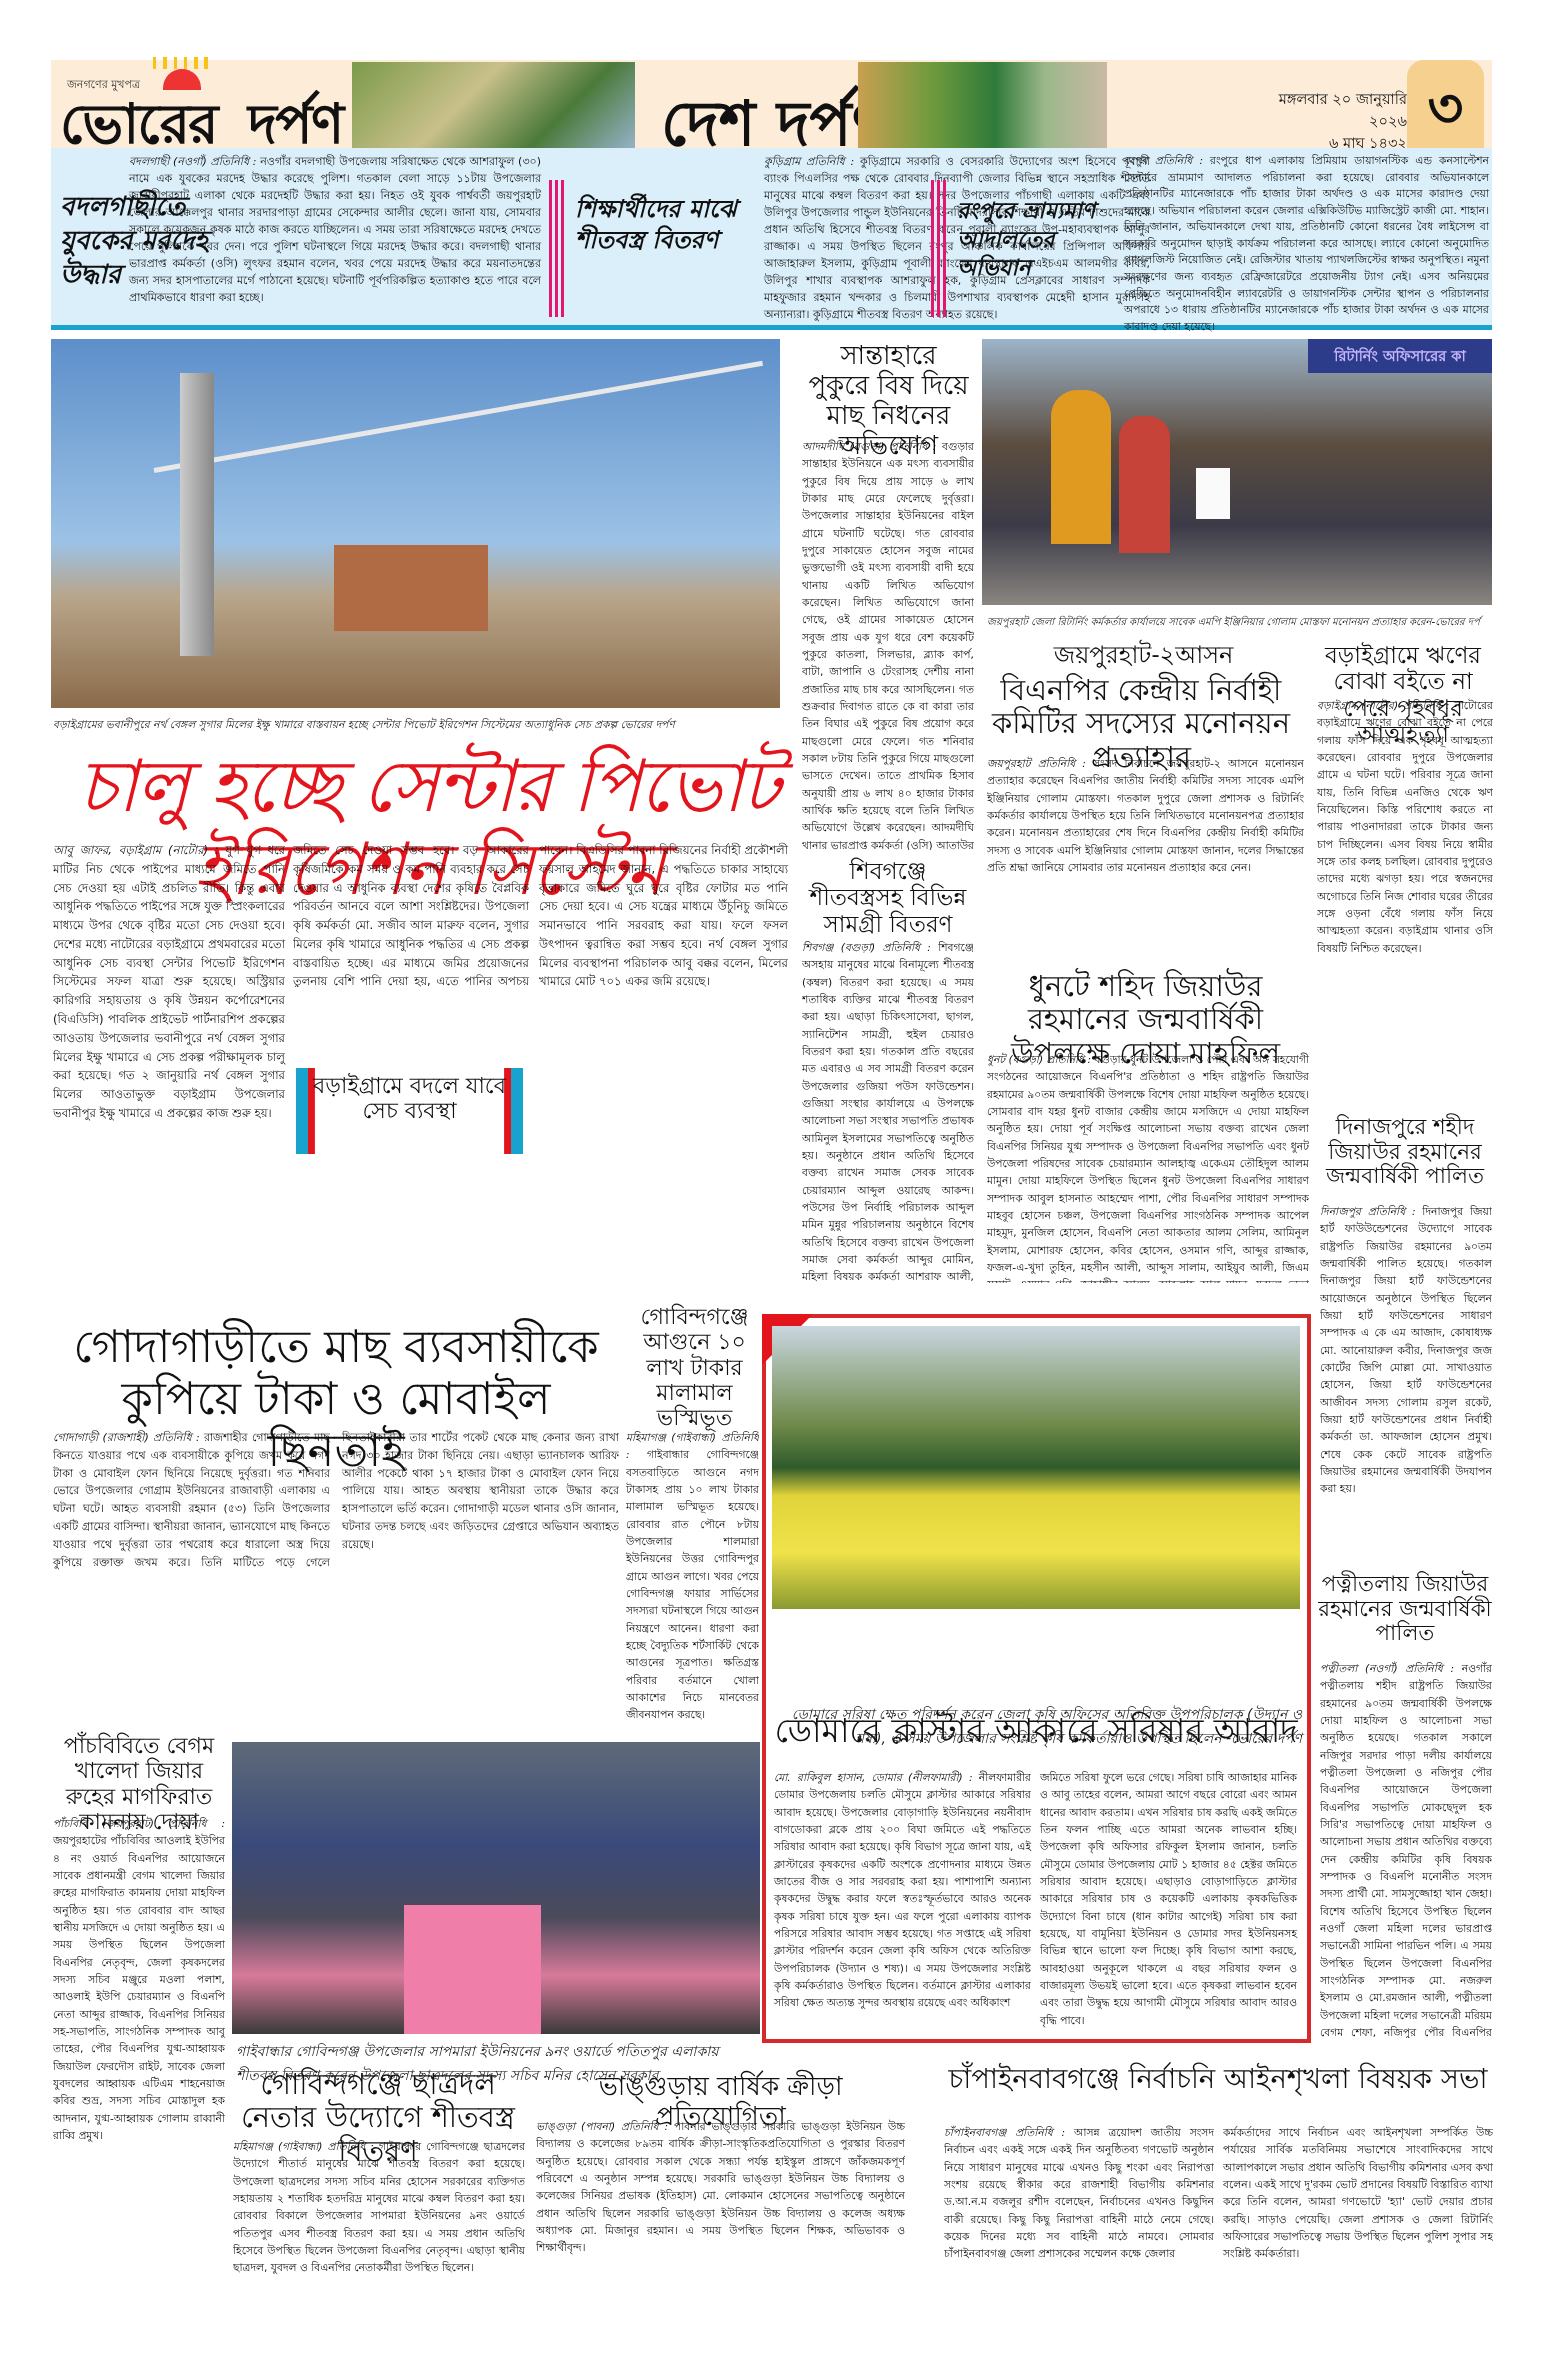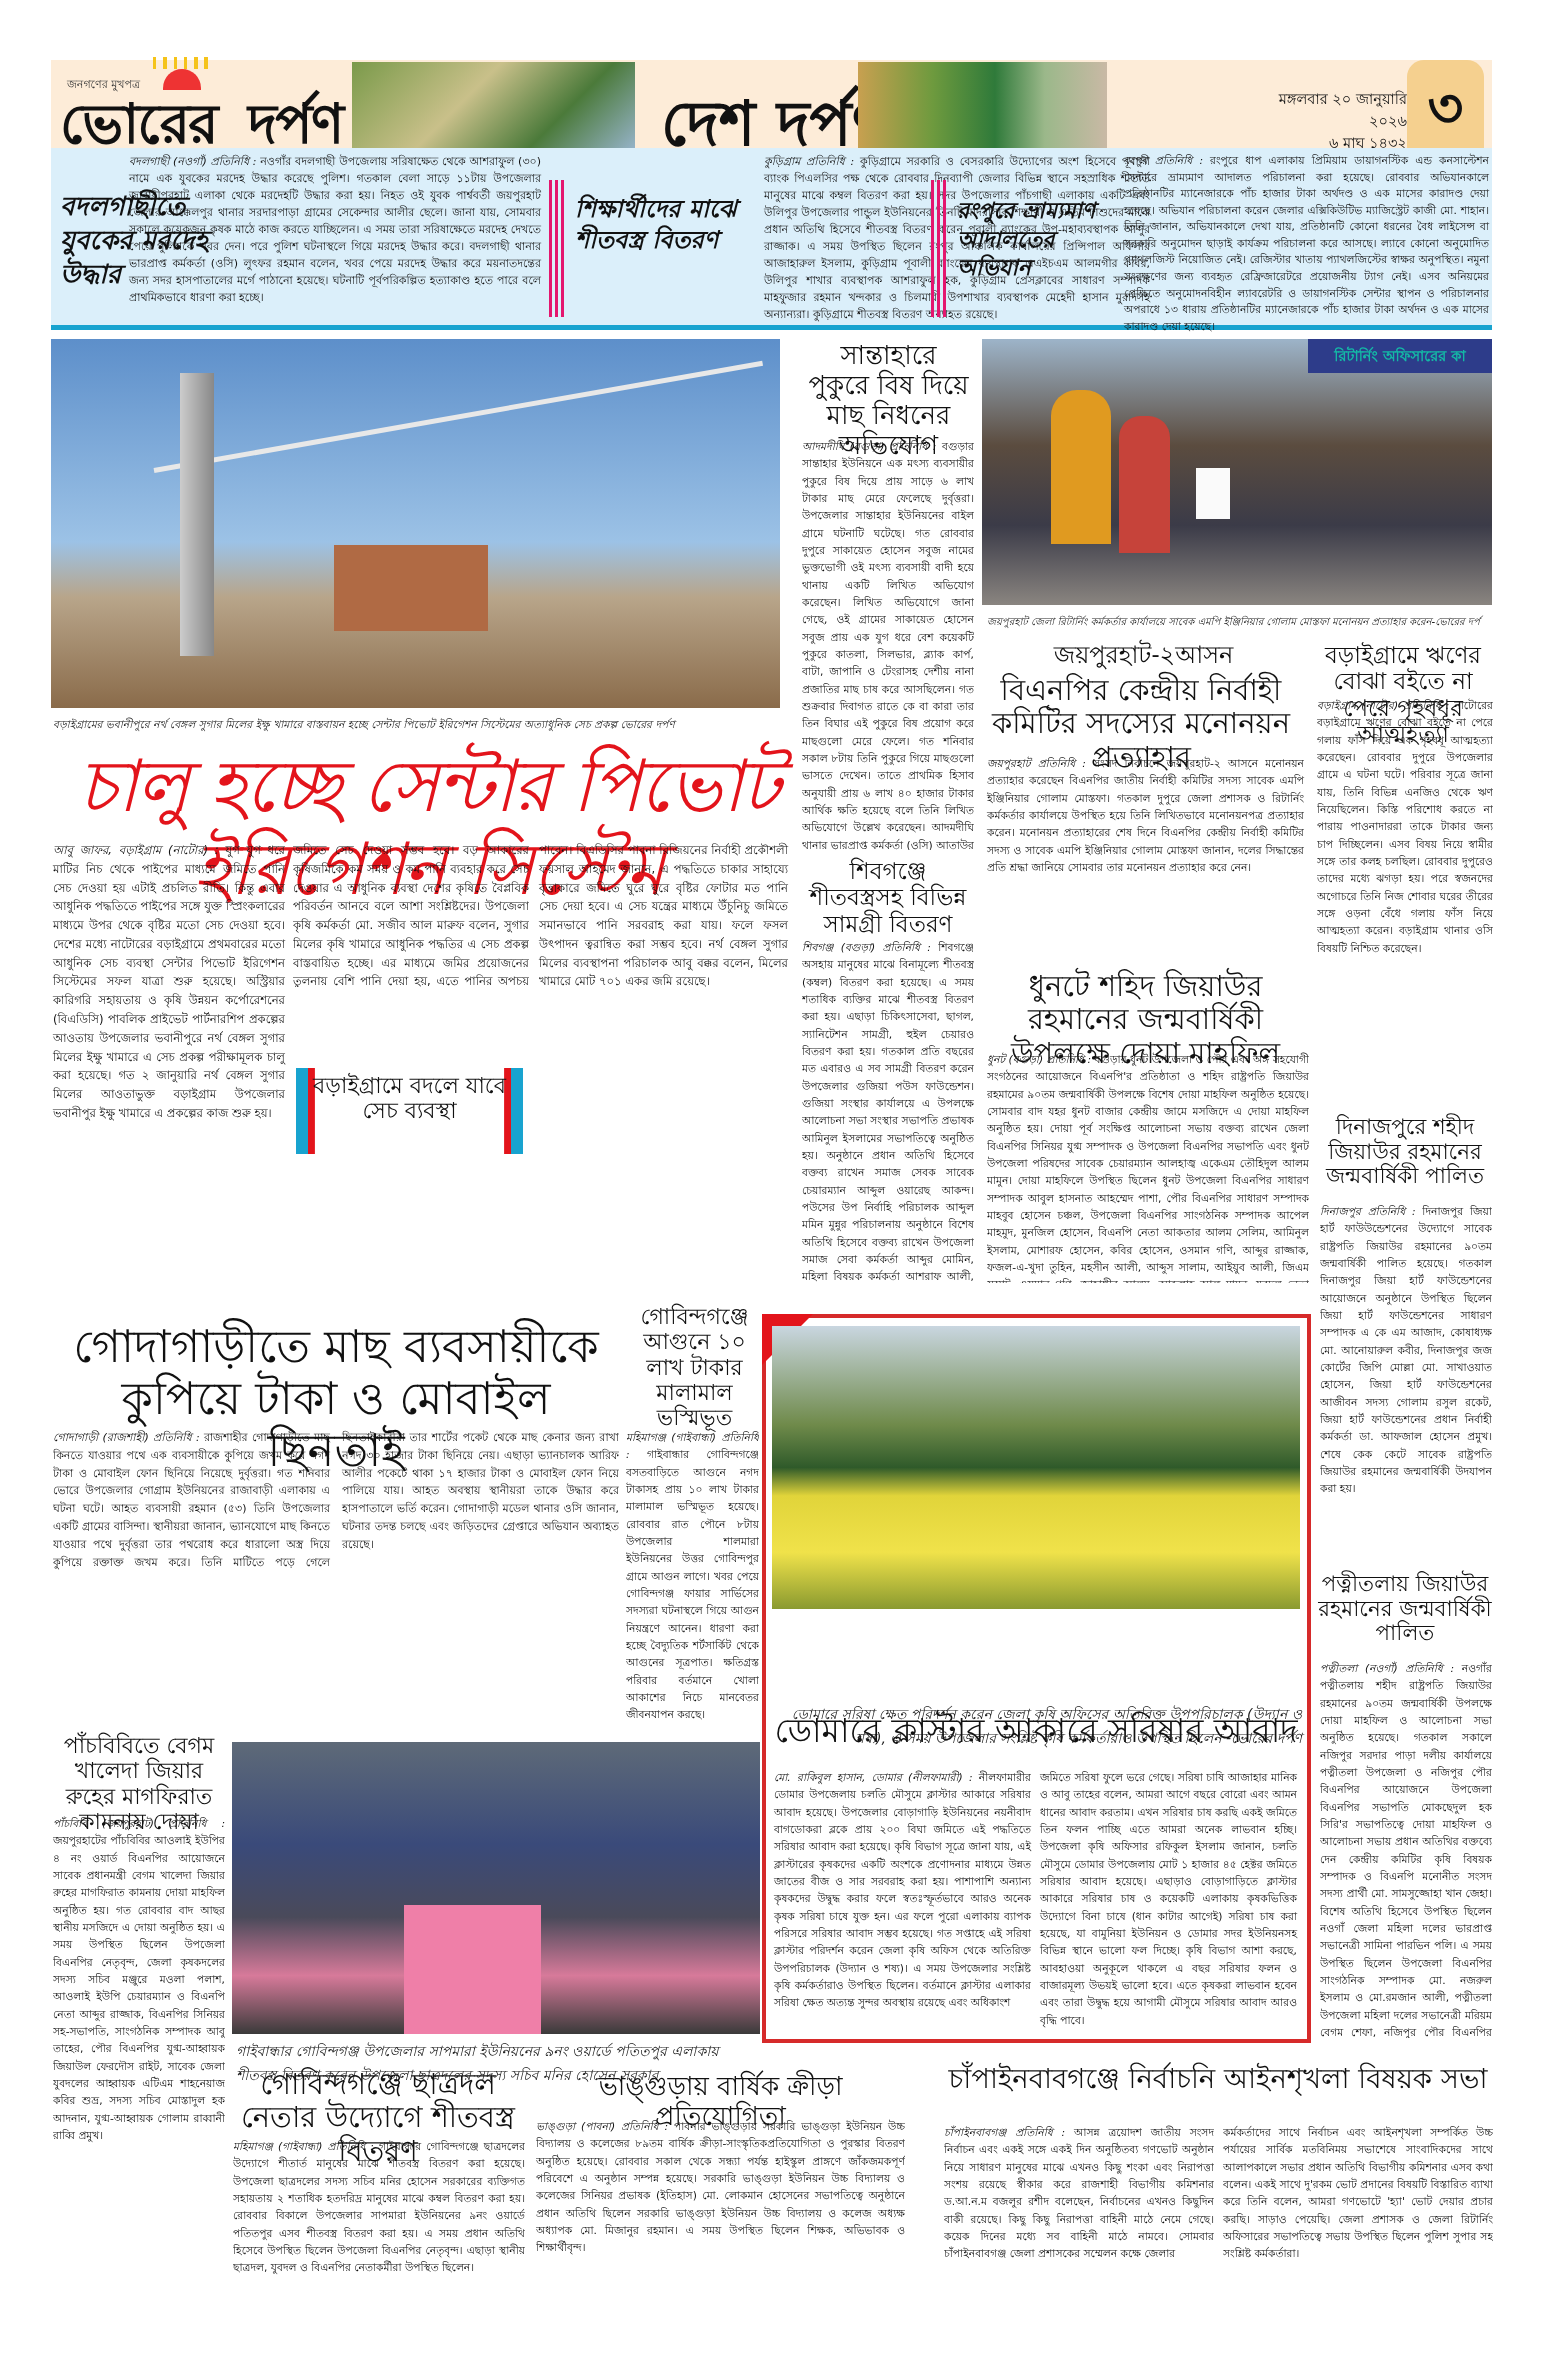--- a/index.html
+++ b/index.html
@@ -76,21 +76,21 @@
 </div>
 <div class="abs body-text" style="left:539px;top:841px;width:249px">পাবেন। বিএডিসির পাবনা রিজিয়নের নির্বাহী প্রকৌশলী ফয়সাল আহমেদ জানান, এ পদ্ধতিতে চাকার সাহায্যে বৃত্তাকারে জমিতে ঘুরে ঘুরে বৃষ্টির ফোটার মত পানি সেচ দেয়া হবে। এ সেচ যন্ত্রের মাধ্যমে উঁচুনিচু জমিতে সমানভাবে পানি সরবরাহ করা যায়। ফলে ফসল উৎপাদন ত্বরান্বিত করা সম্ভব হবে। নর্থ বেঙ্গল সুগার মিলের ব্যবস্থাপনা পরিচালক আবু বক্কর বলেন, মিলের খামারে মোট ৭০১ একর জমি রয়েছে।</div>
 
 <div class="abs headline" style="left:807px;top:341px;width:163px;font-size:26px">সান্তাহারে পুকুরে বিষ দিয়ে মাছ নিধনের অভিযোগ</div>
 <div class="abs body-text" style="left:802px;top:438px;width:172px;height:412px;overflow:hidden;font-size:10.7px">
   <span class="dateline">আদমদীঘি (বগুড়া) প্রতিনিধি :</span>
   <span>বগুড়ার সান্তাহার ইউনিয়নে এক মৎস্য ব্যবসায়ীর পুকুরে বিষ দিয়ে প্রায় সাড়ে ৬ লাখ টাকার মাছ মেরে ফেলেছে দুর্বৃত্তরা। উপজেলার সান্তাহার ইউনিয়নের বাইল গ্রামে ঘটনাটি ঘটেছে। গত রোববার দুপুরে সাকায়েত হোসেন সবুজ নামের ভুক্তভোগী ওই মৎস্য ব্যবসায়ী বাদী হয়ে থানায় একটি লিখিত অভিযোগ করেছেন। লিখিত অভিযোগে জানা গেছে, ওই গ্রামের সাকায়েত হোসেন সবুজ প্রায় এক যুগ ধরে বেশ কয়েকটি পুকুরে কাতলা, সিলভার, ব্ল্যাক কার্প, বাটা, জাপানি ও টেংরাসহ দেশীয় নানা প্রজাতির মাছ চাষ করে আসছিলেন। গত শুক্রবার দিবাগত রাতে কে বা কারা তার তিন বিঘার এই পুকুরে বিষ প্রয়োগ করে মাছগুলো মেরে ফেলে। গত শনিবার সকাল ৮টায় তিনি পুকুরে গিয়ে মাছগুলো ভাসতে দেখেন। তাতে প্রাথমিক হিসাব অনুযায়ী প্রায় ৬ লাখ ৪০ হাজার টাকার আর্থিক ক্ষতি হয়েছে বলে তিনি লিখিত অভিযোগে উল্লেখ করেছেন। আদমদীঘি থানার ভারপ্রাপ্ত কর্মকর্তা (ওসি) আতাউর রহমান বিষয়টি নিশ্চিত করেছেন।</span>
 </div>
 
 <div class="abs" style="left:982px;top:339px;width:510px;height:266px;background:linear-gradient(180deg,#9db4c9 0%,#5b4c3f 40%,#3b3b48 70%,#8a8580 100%)">
-  <div class="abs" style="left:326px;top:0;width:184px;height:34px;background:#2d3c8a;color:#14b8a6;font-size:14.6px;font-weight:bold;text-align:center;line-height:34px">রিটার্নিং অফিসারের কা</div>
+  <div class="abs" style="left:326px;top:0;width:184px;height:34px;background:#2d3c8a;color:#c4b5fd;font-size:14.6px;font-weight:bold;text-align:center;line-height:34px">রিটার্নিং অফিসারের কা</div>
   <div class="abs" style="left:69px;top:51px;width:60px;height:154px;background:#e09a20;border-radius:26px 26px 0 0"></div>
   <div class="abs" style="left:137px;top:77px;width:51px;height:137px;background:#c6433a;border-radius:21.4px 21.4px 0 0"></div>
   <div class="abs" style="left:214px;top:129px;width:34px;height:51px;background:#fafafa"></div>
 </div>
 <div class="abs caption" style="left:987px;top:614px;width:515px;font-size:10px">জয়পুরহাট জেলা রিটার্নিং কর্মকর্তার কার্যালয়ে সাবেক এমপি ইঞ্জিনিয়ার গোলাম মোস্তফা মনোনয়ন প্রত্যাহার করেন-ভোরের দর্প</div>
 
 <div class="abs headline" style="left:985px;top:642px;width:317px;font-size:24px">জয়পুরহাট-২আসন</div>
 <div class="abs headline" style="left:978px;top:674px;width:326px;font-size:29px">বিএনপির কেন্দ্রীয় নির্বাহী কমিটির সদস্যের মনোনয়ন প্রত্যাহার</div>
 <div class="abs body-text" style="left:987px;top:755px;width:317px;font-size:10.7px">
   <span class="dateline">জয়পুরহাট প্রতিনিধি :</span>

